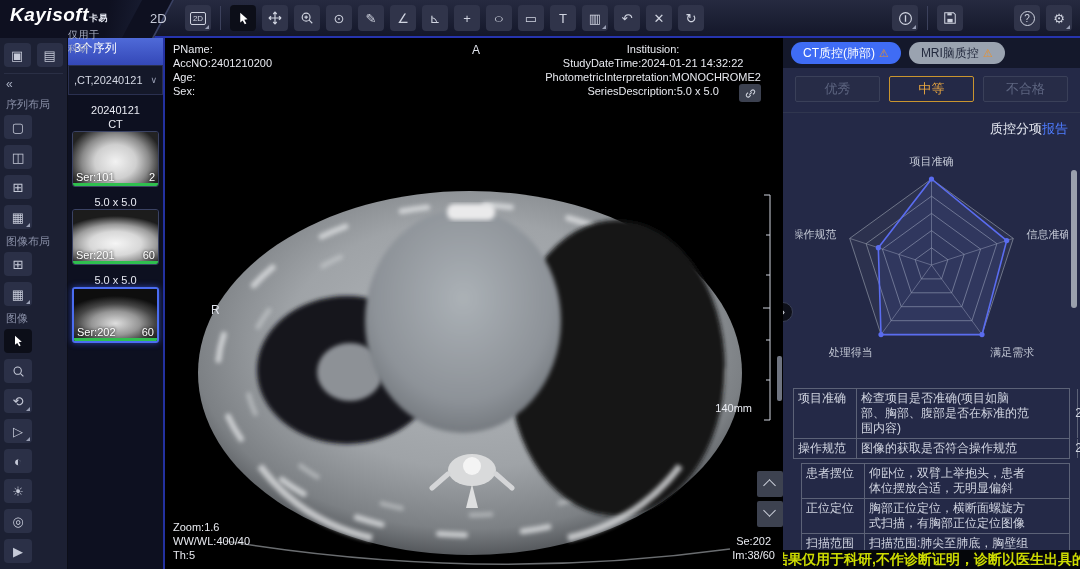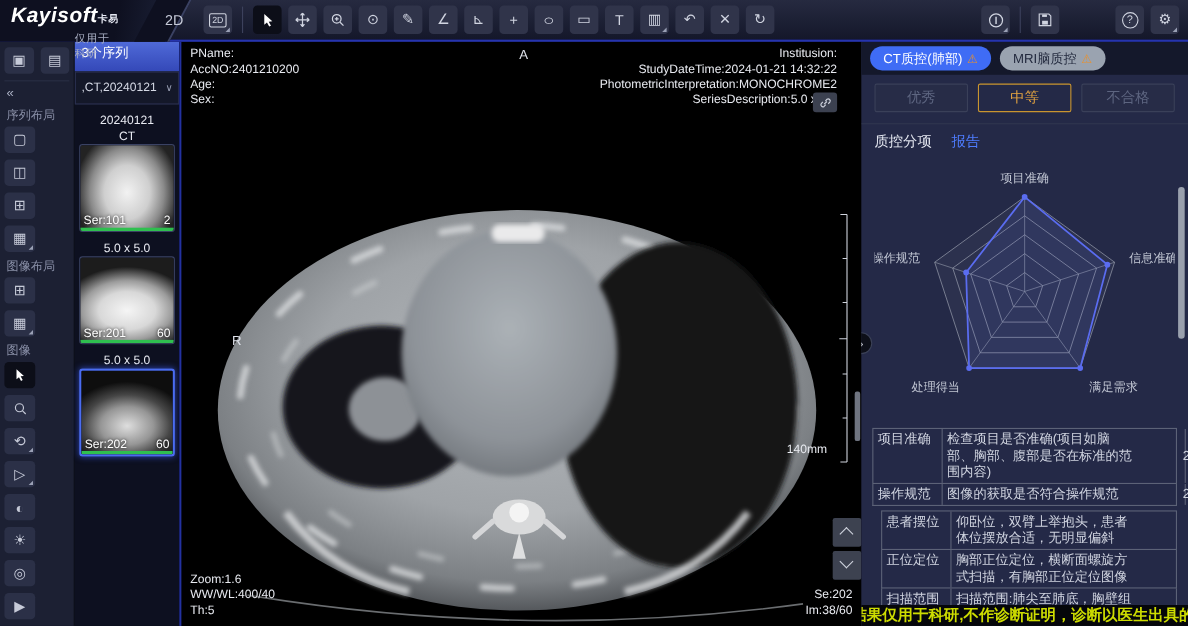--- a/index.html
+++ b/index.html
@@ -45,35 +45,35 @@
   
   #series { position:absolute; left:68px; top:38px; width:95px; height:531px; background:#0d1020; }
   #series-header { height:27px; background:linear-gradient(#4f6ad8,#3448b8); color:#fff;
     font-size:12px; line-height:20px; padding-left:6px; }
   #series-dropdown { height:22px; background:#141829; border:1px solid #2a3050; margin:0;
     display:flex; align-items:center; justify-content:space-between; padding:14px 5px; cursor:pointer; }
   #series-dropdown .val { font-size:11px; color:#d5d9e5; }
   #series-dropdown .chev { font-size:9px; color:#9aa0b5; }
   .thumb { margin:8px 4px 0; }
   .thumb-title { text-align:center; font-size:11px; color:#e8eaf2; line-height:14px; }
-  .thumb-imgbox { position:relative; height:80px; border:1px solid #3a4263; border-radius:3px; overflow:hidden; cursor:pointer; }
+  .thumb-imgbox { position:relative; height:56px; border:1px solid #3a4263; border-radius:3px; overflow:hidden; cursor:pointer; }
   .thumb-imgbox.selected { border:2px solid #4a6cf0; box-shadow:0 0 6px #3a5cf0aa; }
   .thumb-img { position:absolute; inset:0; }
   .ti-scout { background:radial-gradient(ellipse 58% 75% at 50% 55%, #f2f2f2, #cfcfcf 42%, #8a8a8a 68%, #232323 96%); }
   .ti-neck  { background:radial-gradient(ellipse 80% 58% at 50% 62%, #f5f5f5, #d8d8d8 38%, #9c9c9c 60%, #1c1c1c 88%); }
   .ti-chest { background:radial-gradient(ellipse 76% 60% at 50% 66%, #dedede, #969696 38%, #464646 62%, #0e0e0e 88%); }
   .thumb-foot { position:absolute; left:0; right:0; bottom:3px; display:flex; justify-content:space-between;
     padding:0 3px; font-size:11px; color:#fff; text-shadow:0 0 3px #000; }
   .thumb-bar { position:absolute; left:0; right:0; bottom:0; height:3px; background:#2fbf4f; }
 
   
   #viewport { position:absolute; left:163px; top:38px; width:620px; height:531px; background:#000;
     border-left:2px solid #2331a0; }
   .ov { position:absolute; font-size:11px; color:#e8eaf0; line-height:14px; text-shadow:0 0 2px #000; }
-  .ov.right { text-align:right; }
+  .ov.right { text-align:center; }
   .orient { position:absolute; font-size:12px; color:#dfe2ea; }
   #link-btn { position:absolute; right:22px; top:46px; width:22px; height:18px; border-radius:3px;
     background:#3c4150; display:flex; align-items:center; justify-content:center; cursor:pointer; }
   .scroll-btn { position:absolute; left:592px; width:26px; height:26px; background:#3d4250;
     border-radius:2px; cursor:pointer; }
   .scroll-btn span { position:absolute; left:8px; width:9px; height:9px;
     border-left:1.6px solid #cfd3dd; border-top:1.6px solid #cfd3dd; }
   .scroll-btn.up span { top:10px; transform:rotate(45deg); }
   .scroll-btn.down span { top:5px; transform:rotate(225deg); }
   #vp-scroll-thumb { position:absolute; right:1px; top:318px; width:5px; height:45px;
@@ -87,24 +87,24 @@
     align-items:center; gap:4px; cursor:pointer; white-space:nowrap; }
   .pill.active { background:#3f6cf5; color:#fff; }
   .pill.inactive { background:#9aa3b0; color:#232a3e; }
   .warn { color:#e8912d; font-size:11px; }
   #score-line { padding:8px 0 0 12px; font-size:13px; color:#dfe2ea; }
   #score-value { color:#f0a41e; font-weight:bold; }
   #grade-row { display:flex; gap:9px; padding:8px 12px 10px; }
   .grade-btn { flex:1; height:26px; border:1px solid #3a4059; background:#272c47; color:#5d6580;
     font-size:13px; display:flex; align-items:center; justify-content:center; border-radius:2px; cursor:pointer; }
   .grade-btn.selected { border-color:#c9952f; color:#e8a640; background:#242947; }
-  #qc-sub-header { display:flex; justify-content:flex-start; align-items:center;
+  #qc-sub-header { display:flex; justify-content:flex-end; align-items:center;
     border-top:1px solid #30364f; padding:7px 12px 2px; }
   #qc-sub-title { font-size:13px; color:#e6e9f2; }
-  #report-link { font-size:13px; color:#4e7cff; cursor:pointer;margin-left:18px; }
+  #report-link { font-size:13px; color:#4e7cff; cursor:pointer; }
   #radar-box { width:273px; height:242px; margin:0 12px; }
   #panel-scroll-thumb { position:absolute; right:3px; top:132px; width:6px; height:138px;
     background:#9aa0ad; border-radius:3px; }
   #panel-collapse { position:absolute; left:-10px; top:264px; width:20px; height:20px; border-radius:50%;
     background:#0d0f18; border:1px solid #3a4056; color:#dfe2ea; font-size:12px; text-align:center;
     line-height:18px; cursor:pointer; z-index:5; }
 
   
   #qc-table { margin:2px 10px 0; font-size:12px; color:#d0d4e0; }
   .qrow { display:grid; grid-template-columns:62px 1fr 36px; border:1px solid #5c6277; border-top:none; }

